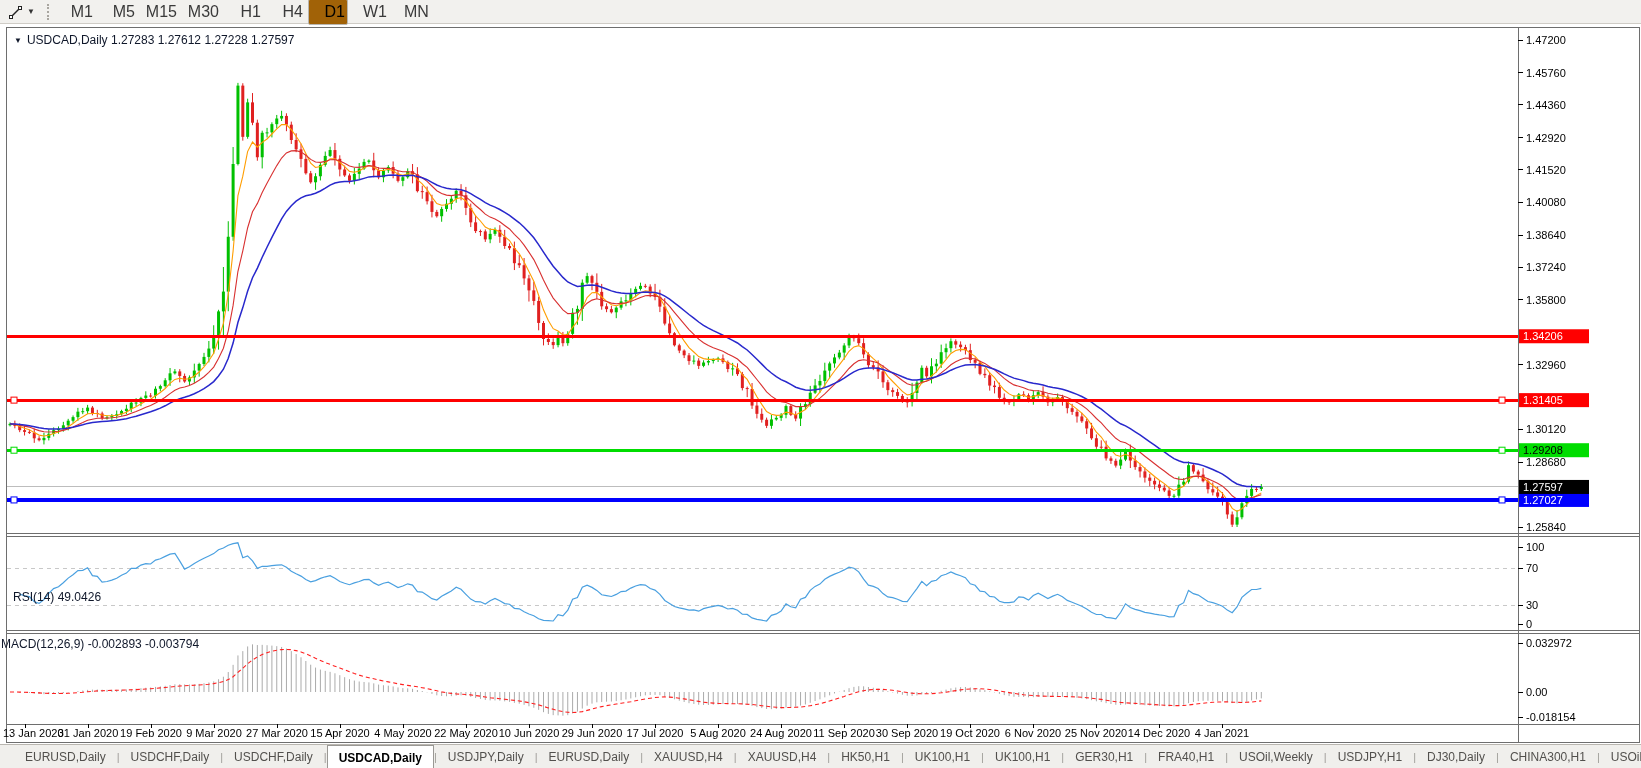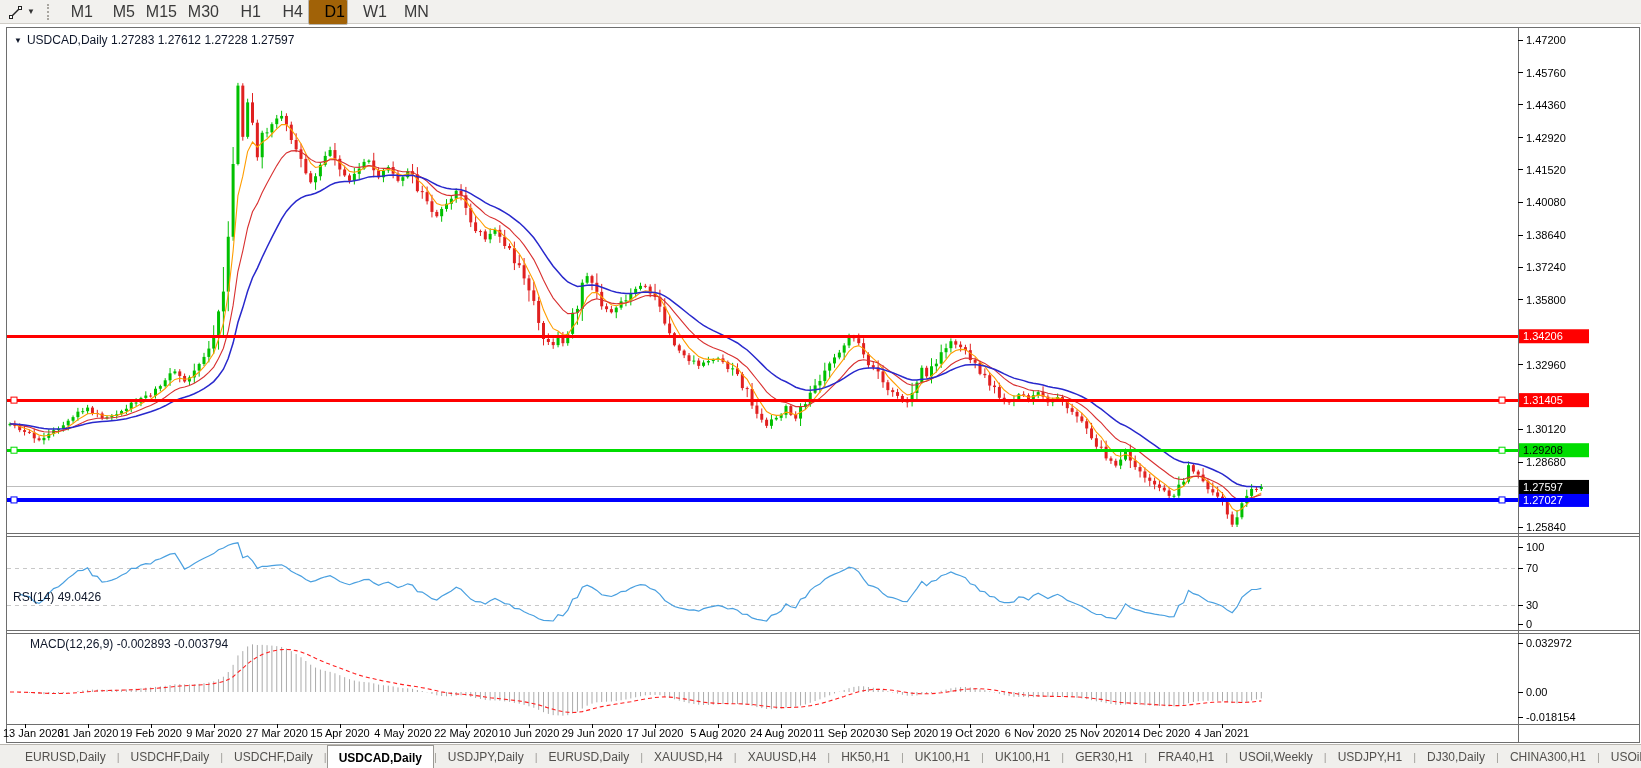--- a/index.html
+++ b/index.html
@@ -14,21 +14,21 @@
   .grip{height:16px;border-left:2px dotted #a9a6a0;margin:0 6px 0 8px;}
   .tf-btn{min-width:34px;text-align:right;font-size:16px;color:#3a3a3a;padding:3px 2px;
           border:1px solid transparent;border-radius:2px;margin:16px 1px;cursor:default;}
   .tf-btn.active{background:#a16207;border:1px solid #b9b6b0;color:#000;}
   
   #chart-svg{position:absolute;left:0;top:0;}
   .overlay-label{position:absolute;font-size:12px;color:#0f172a;white-space:pre;}
   #chart-title{left:14px;top:33px;}
   #chart-title .tri{font-size:8px;vertical-align:1px;margin-right:5px;}
   #rsi-label{left:13px;top:542px;margin-top:48px;}
-  #macd-label{left:30px;top:637px;}
+  #macd-label{left:1px;top:637px;}
   
   .tabbar{position:absolute;left:0;top:744px;width:1641px;height:24px;background:#f0efec;
           border-top:1px solid #b9b6b0;display:flex;align-items:stretch;font-size:12px;overflow:hidden;}
   .tabbar .pad{width:14px;flex:0 0 auto;}
   .tab{display:flex;align-items:center;padding:0 11px;color:#52504d;white-space:nowrap;cursor:default;}
   .tab.active{background:#ffffff;border:1px solid #9a9894;border-bottom:none;color:#000;font-weight:bold;}
   .tab-sep{display:flex;align-items:center;color:#9f9d99;font-size:11px;}
 </style>
 </head>
 <body>

